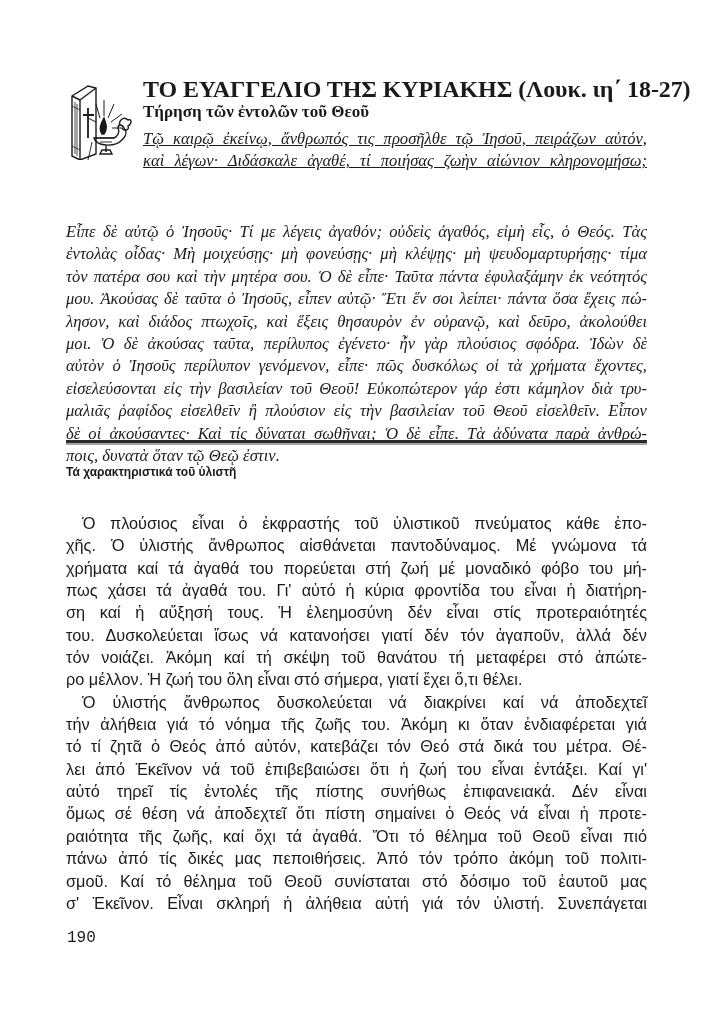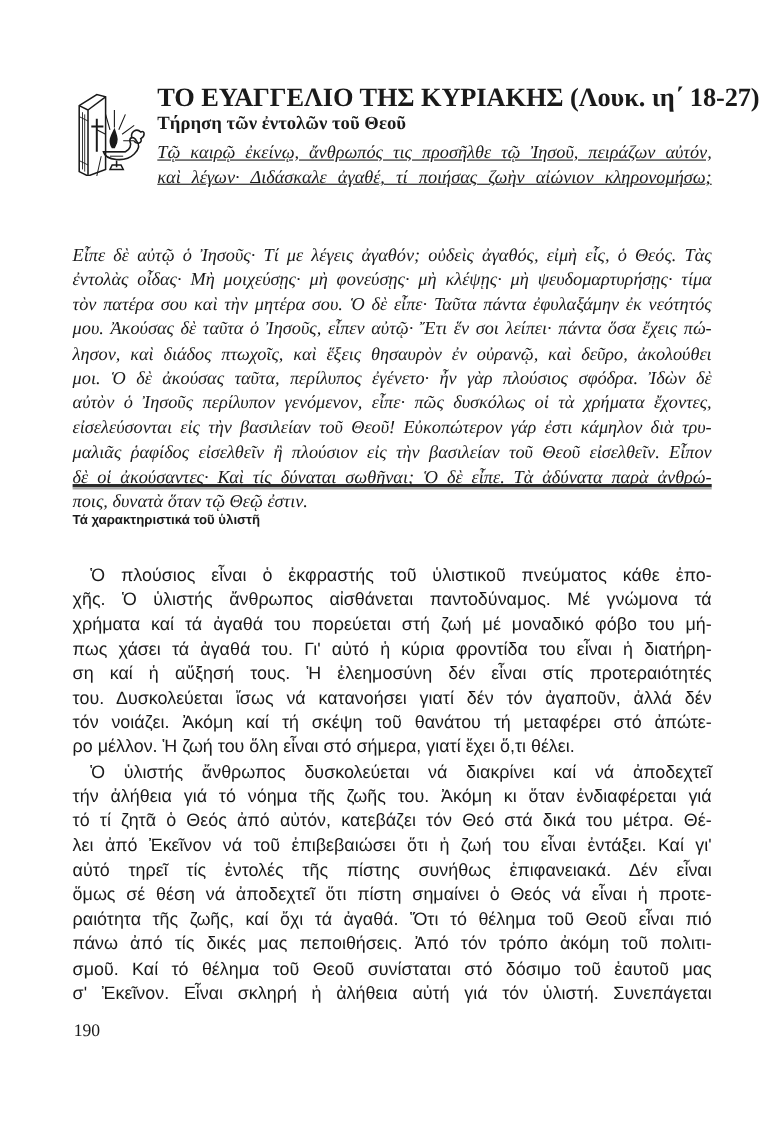--- a/index.html
+++ b/index.html
@@ -14,21 +14,21 @@
   .gospel-b { left: 66px; top: 173px; width: 581px; margin-top: 48px; }
   .gospel .last { text-align-last: left; }
   .rule { position: absolute; left: 66px; top: 440px; width: 581px; height: 5px; }
   .rule .dark { height: 3px; background: #2b2b2b; }
   .rule .light { height: 2px; background: #a6a6a6; }
   .section-title { position: absolute; left: 66px; top: 465px; font-family: "Liberation Sans", sans-serif; font-weight: bold; font-size: 12px; white-space: nowrap; }
   .body { position: absolute; left: 66px; top: 488px; width: 581px; font-family: "Liberation Sans", sans-serif; font-size: 16.3px; line-height: 22.35px; margin-top: 24px; }
   .body .ln { display: block; height: 22.35px; white-space: nowrap; text-align: justify; text-align-last: justify; }
   .body .ind { padding-left: 16px; }
   .body .last { text-align-last: left; }
-  .pagenum { position: absolute; left: 67px; top: 929px; font-family: Liberation Serif, serif; font-size: 16px; }
+  .pagenum { position: absolute; left: 67px; top: 929px; font-family: Liberation Mono, monospace; font-size: 16px; }
 </style>
 </head>
 <body>
 
 <div class="page">
 
   <div class="icon">
     <svg width="74" height="78" viewBox="0 0 74 78" fill="none" stroke="#1a1a1a" stroke-width="1.4">
 
       <path d="M6 14 L22 4 L30 6 L30 72 L14 78 L6 74 Z" fill="#fff"></path>

